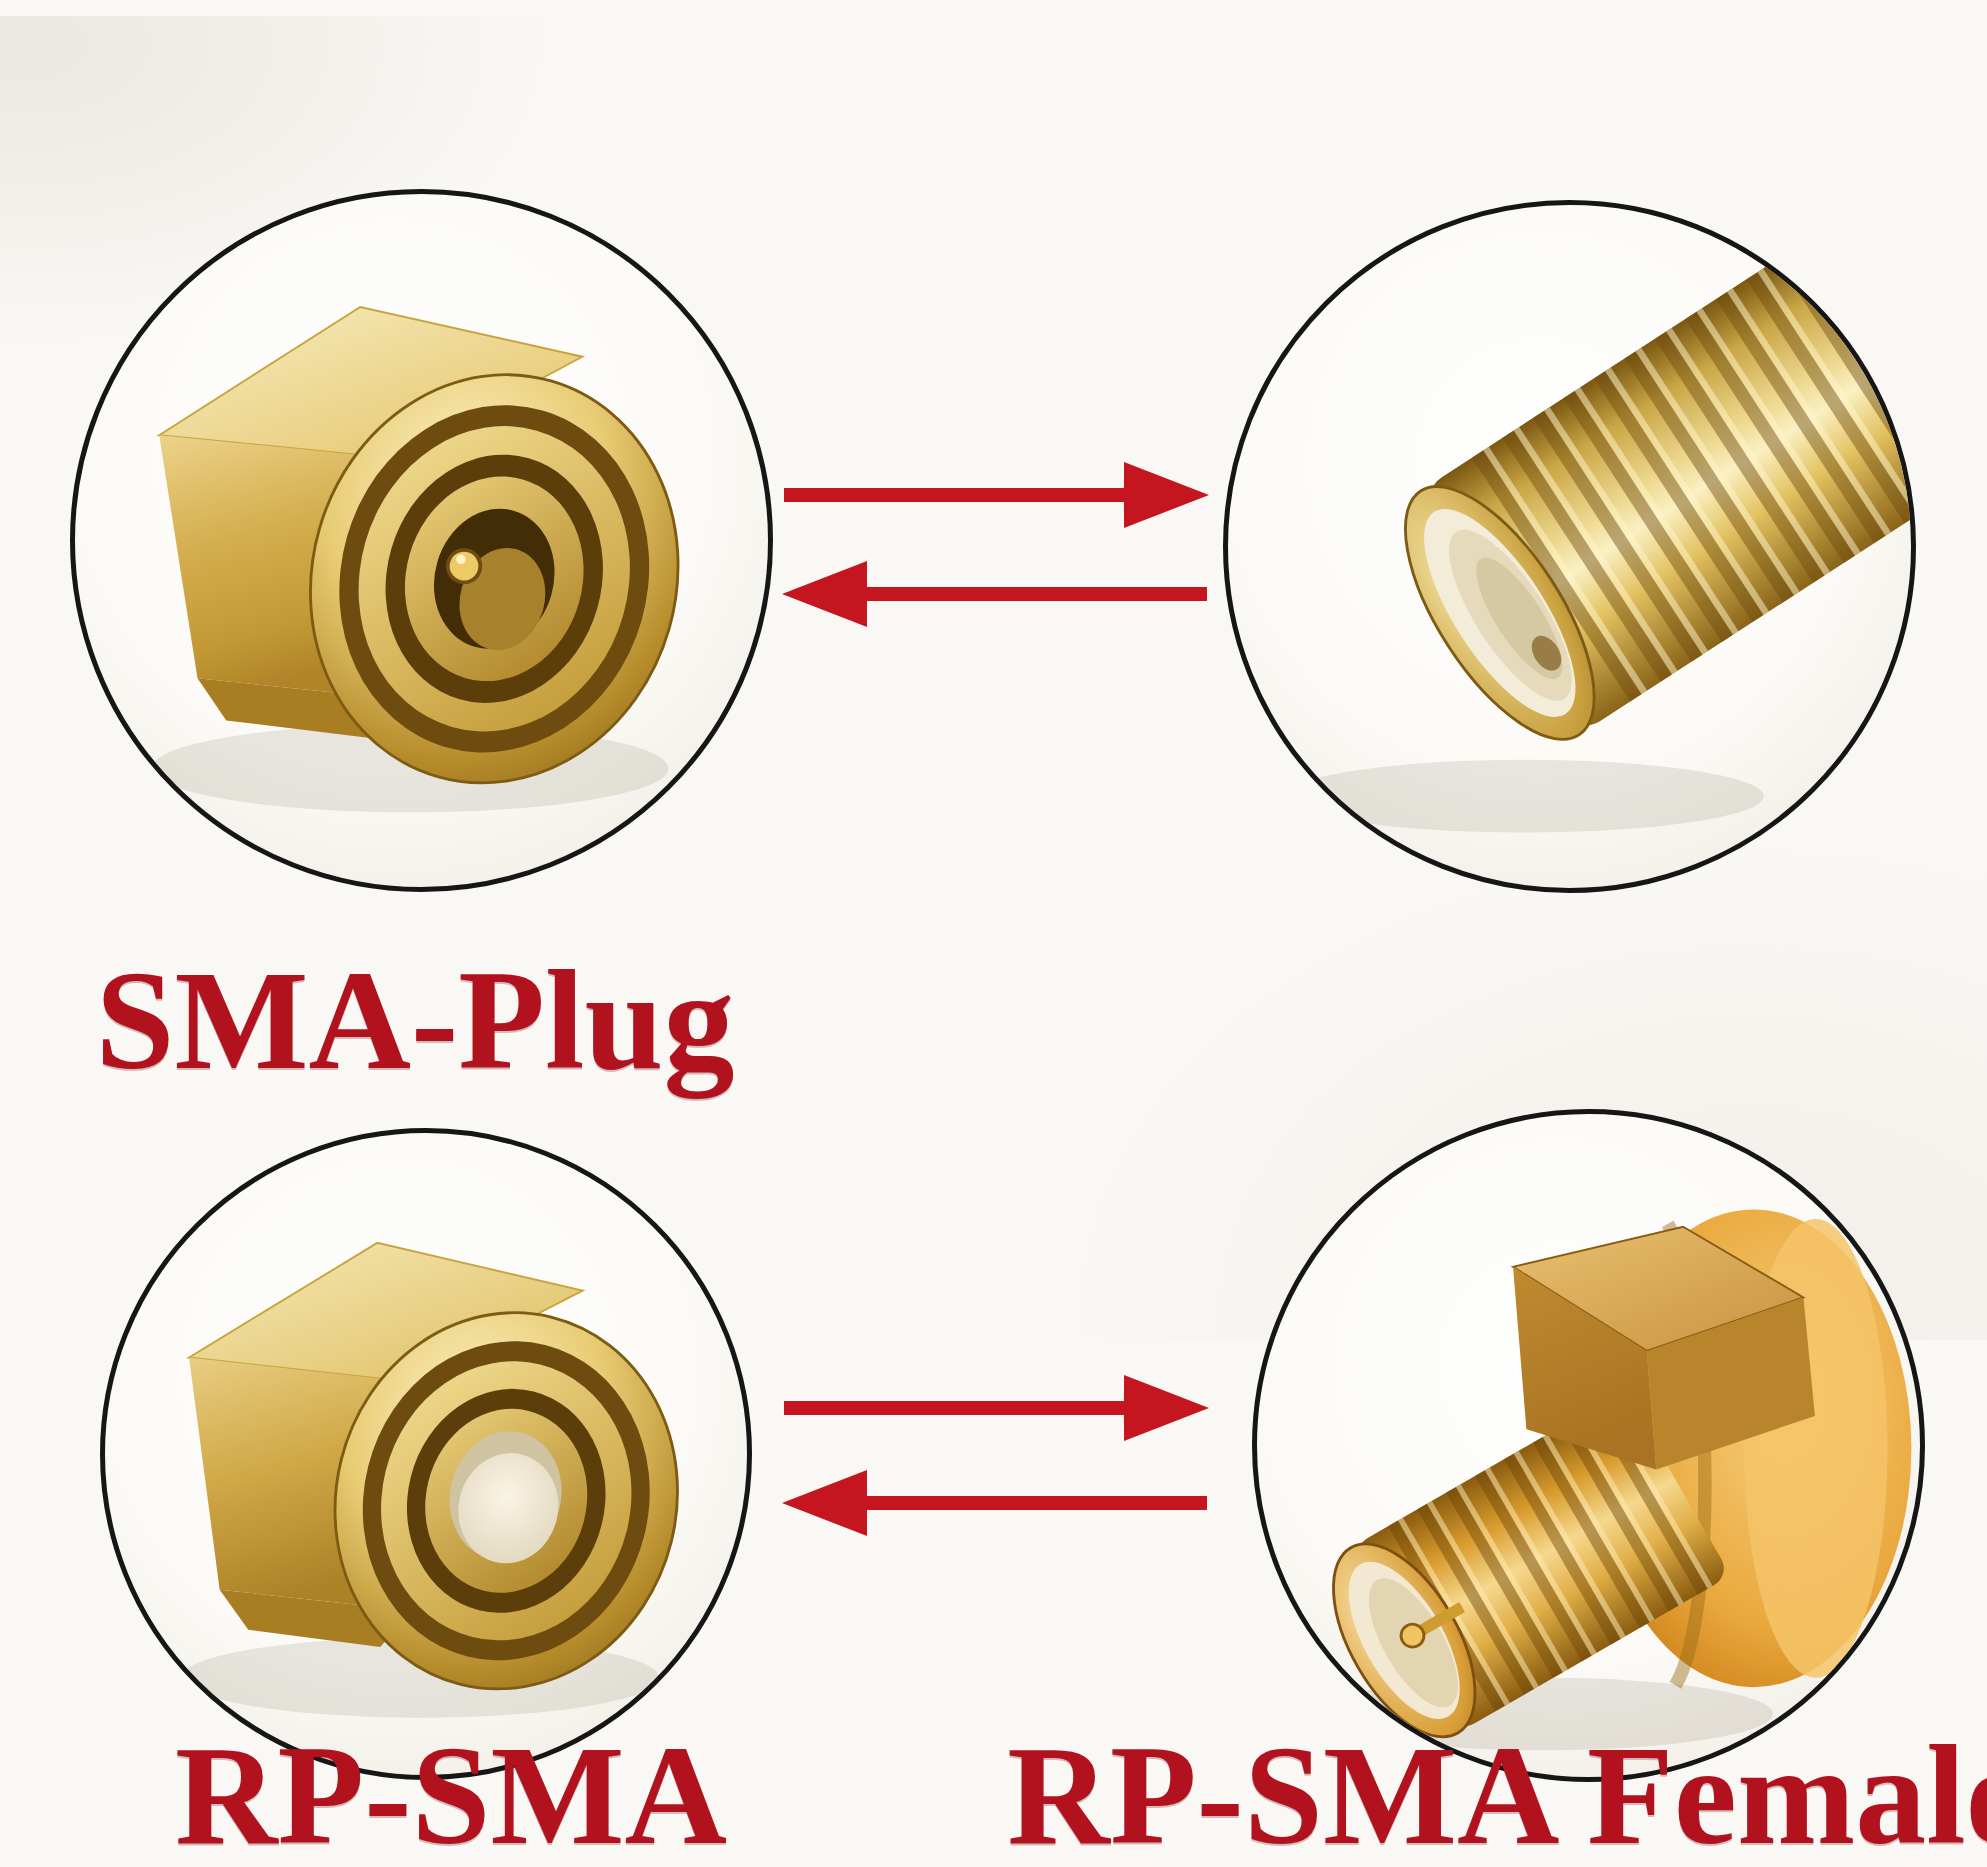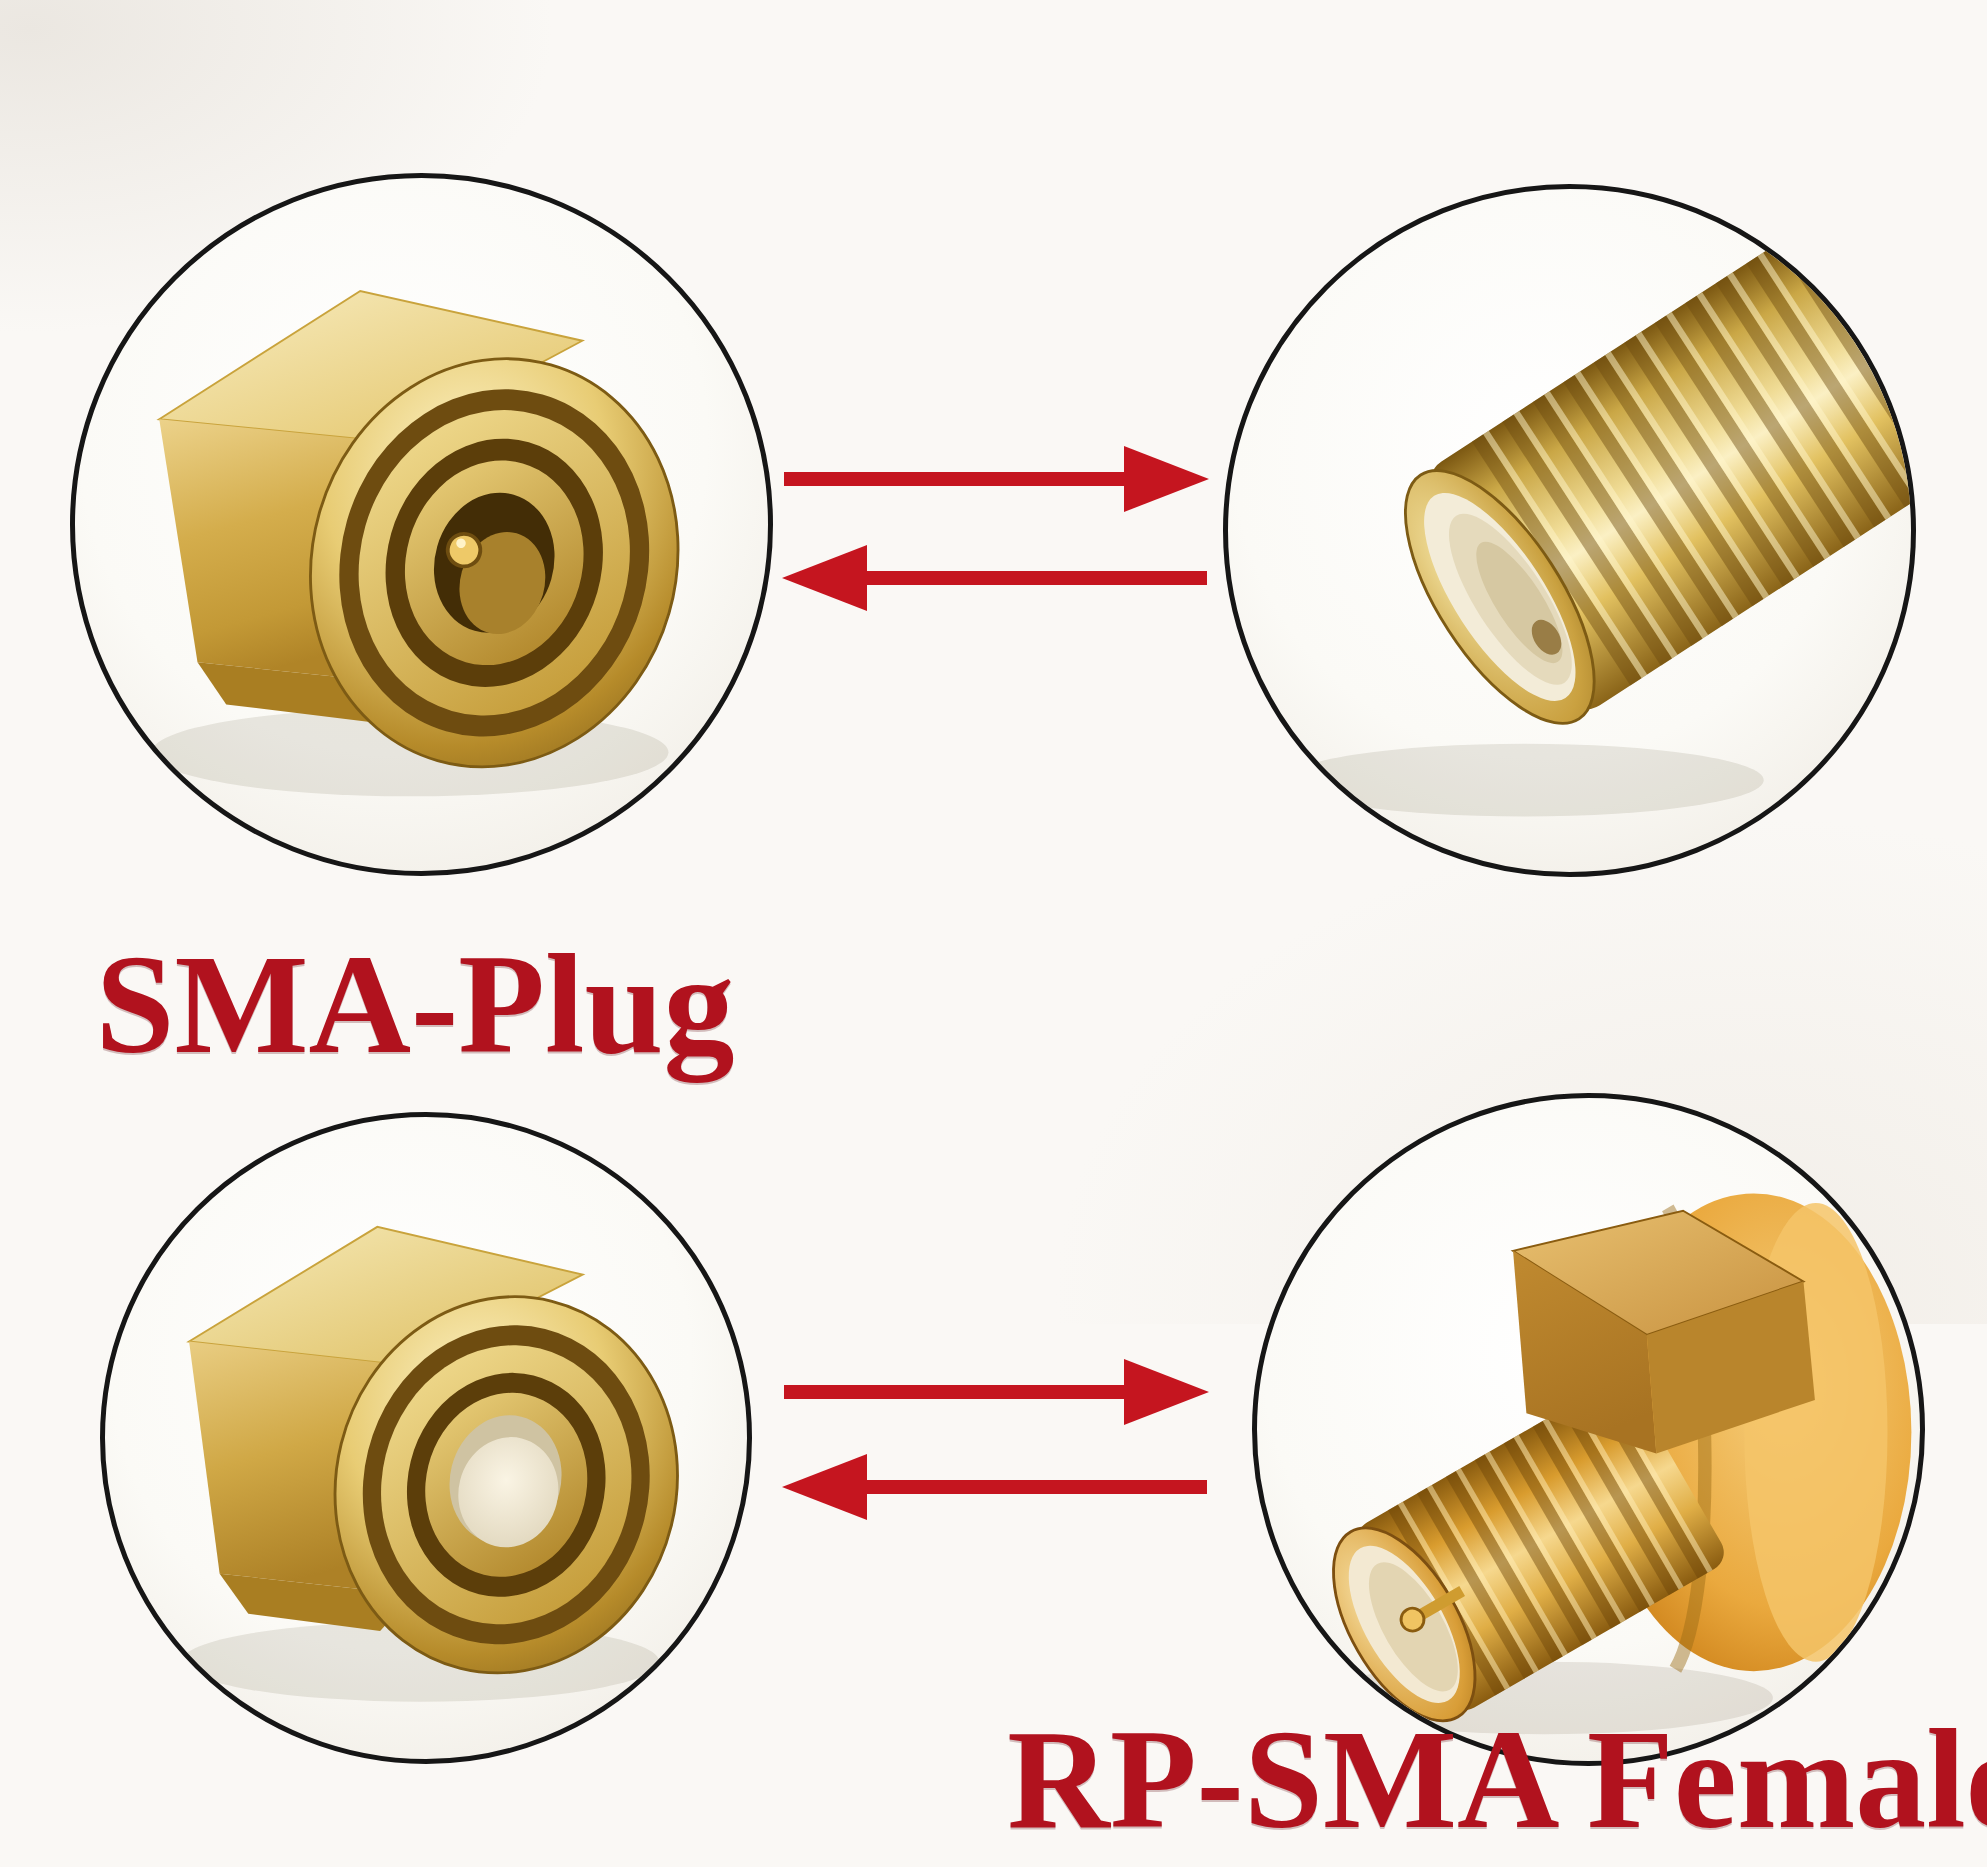--- a/index.html
+++ b/index.html
@@ -14,20 +14,21 @@
     font-family:"Liberation Serif","DejaVu Serif",serif;
     background:var(--bg);
     overflow:hidden;
   }
   #stage{
     position:relative;width:1987px;height:1324px;
     background:
       radial-gradient(873px 505px at 29px 29px, #ebe7e1 0%, rgba(235,231,225,0) 60%),
       radial-gradient(1261px 873px at 88% 98%, #f2eee8 0%, rgba(242,238,232,0) 55%),
       var(--bg);
+    margin-top: 16px;
   }
   figure.photo{
     position:absolute;margin:0;border-radius:50%;
     border:5.8px solid var(--outline);
     overflow:hidden;box-sizing:border-box;
     background:radial-gradient(circle at 46% 38%, #ffffff 0%, #fbfaf6 55%, #ece7de 100%);
   }
   figure.photo svg{width:100%;height:100%;display:block;}
   .c1{left:70px;  top:173px;  width:703px;height:703px;}
   .c2{left:1223px;top:184px;  width:693px;height:693px;}
@@ -273,20 +274,21 @@
         <rect x="-206" y="-6" width="66" height="12" fill="#cf9c30"></rect>
         <circle cx="-200" cy="0" r="12" fill="#f0c462" stroke="#8a5c10" stroke-width="3"></circle>
       </g>
       <polygon points="268,160 446,118 572,192 408,248" fill="url(#p4nuttop)" stroke="#8a5c10" stroke-width="2"></polygon>
       <polygon points="268,160 408,248 418,372 282,330" fill="url(#p4nutfront)"></polygon>
       <polygon points="408,248 572,192 584,316 418,372" fill="#b9852c"></polygon>
     </svg>
   </figure>
 
   <div class="label l1">SMA-Plug</div>
+  <div class="label l3">RP-SMA</div>
   <div class="label l4">RP-SMA Female</div>
 
   <div class="arrow right a1">
     <span class="shaft"></span>
     <span class="head"></span>
   </div>
   <div class="arrow left a2">
     <span class="shaft"></span>
     <span class="head"></span>
   </div>

